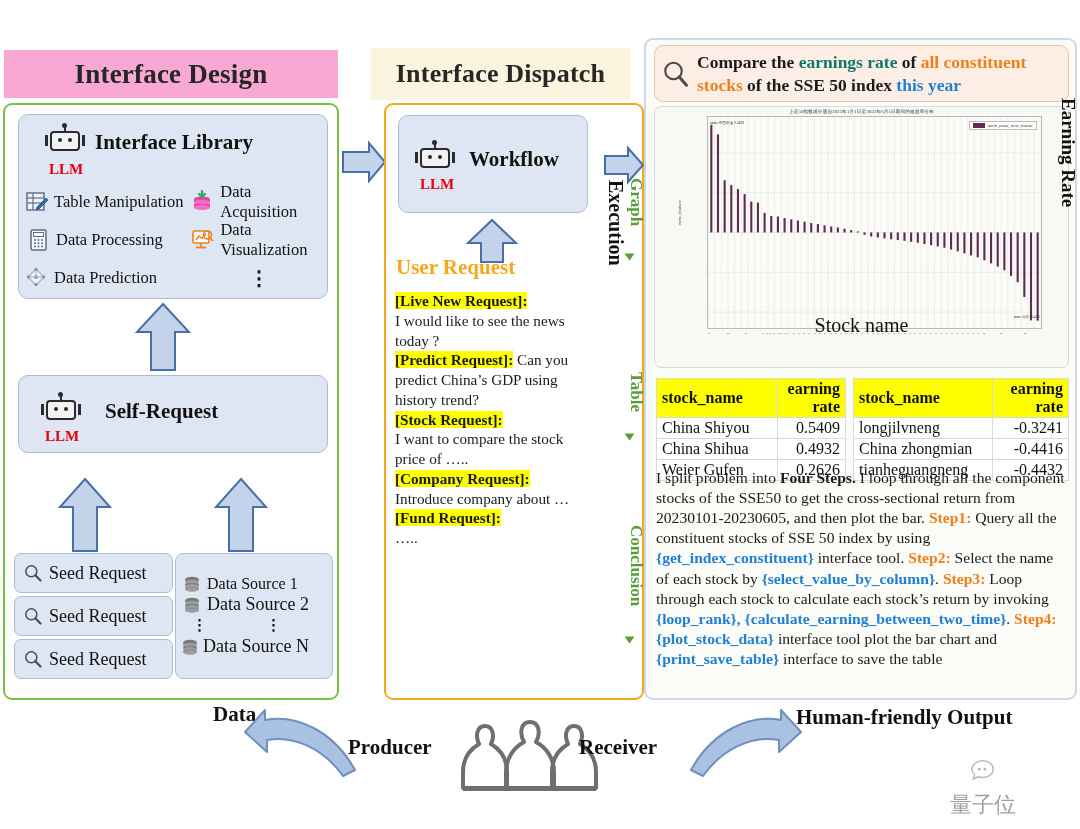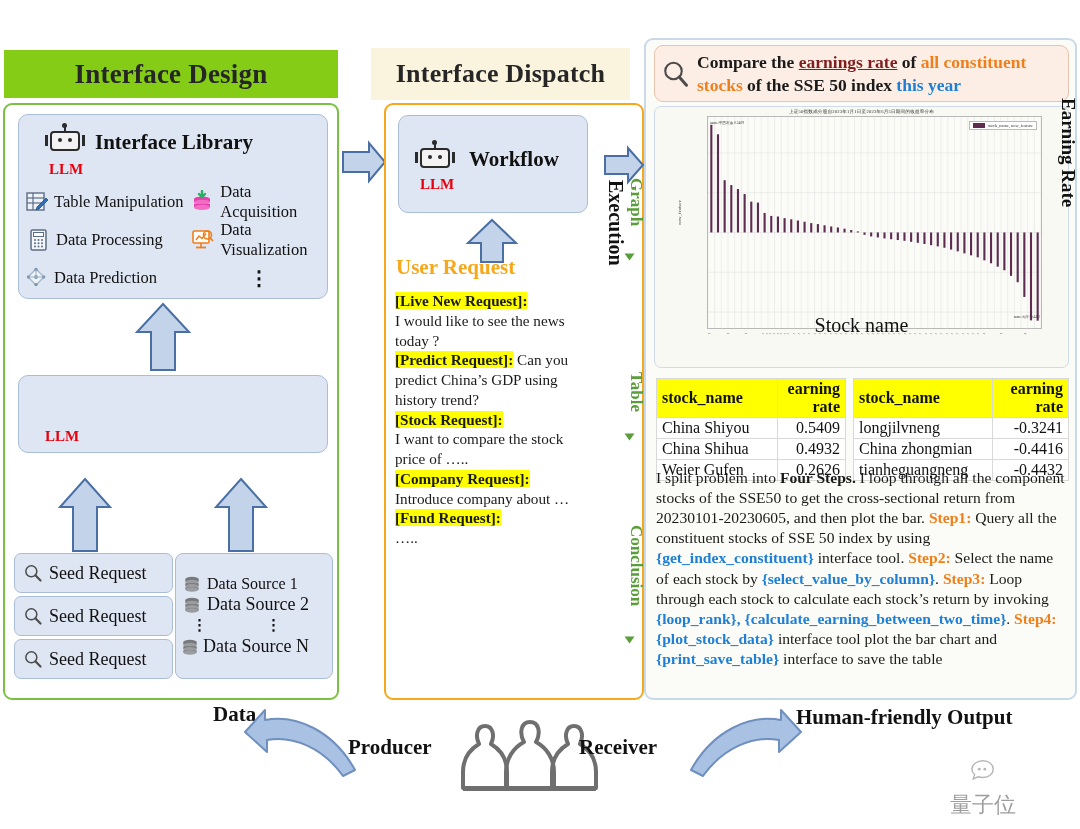--- a/index.html
+++ b/index.html
@@ -8,21 +8,21 @@
     font-family:"Liberation Serif", serif;
     position:relative;overflow:hidden;
   }
   .stage{position:absolute;left:0;top:0;width:1080px;height:829px;}
 
   
   .col-header{
     position:absolute;display:flex;align-items:center;justify-content:center;
     font-weight:bold;color:#262626;letter-spacing:.2px;
   }
-  #hdr-design{left:4px;top:50px;width:334px;height:48px;background:#84cc16;font-size:27px;}
+  #hdr-design{left:4px;top:50px;width:334px;height:48px;background:#f9a8d4;font-size:27px;}
   #hdr-dispatch{left:371px;top:48px;width:259px;height:52px;background:#faf3dd;font-size:26px;}
 
   
   .panel{position:absolute;border-radius:9px;box-sizing:border-box;background:#fff;}
   #panel-design{left:3px;top:103px;width:336px;height:597px;border:2px solid #7ac143;}
   #panel-dispatch{left:384px;top:103px;width:260px;height:597px;border:2px solid #f5a81c;}
   #panel-output{left:644px;top:38px;width:433px;height:662px;border:2px solid #c9d9ea;background:#fbfcf7;}
 
   
   .subbox{position:absolute;box-sizing:border-box;border:1px solid #a9bdd6;border-radius:10px;background:#dfe6f3;}
@@ -64,21 +64,21 @@
   #box-workflow .lib-title-row{top:26px;left:16px;gap:14px;}
   .user-req-title{position:absolute;left:10px;top:150px;font-size:21px;font-weight:bold;color:#f5a81c;}
   .req-list{position:absolute;left:9px;top:186px;width:200px;font-size:15.2px;line-height:1.30;color:#1a1a1a;}
   .hl{background:#ffff00;font-weight:bold;}
 
   
   .query-bar{position:absolute;left:8px;top:5px;width:415px;height:57px;
     box-sizing:border-box;border:1px solid #e8c3ad;border-radius:9px;background:#fdeee5;
     display:flex;align-items:center;gap:6px;padding:0 6px;}
   .q-text{font-size:17.5px;line-height:1.28;font-weight:bold;color:#1a1a1a;}
-  .g{color:#7f1d1d;text-decoration:underline;} .o{color:#ef7f1a;} .b{color:#1f7fd4;}
+  .g{color:#0f766e;} .o{color:#ef7f1a;} .b{color:#1f7fd4;}
 
   .chart-wrap{position:absolute;left:8px;top:66px;width:415px;height:262px;
     border:1px solid #cfdbe8;border-radius:7px;background:#f7f9f2;box-sizing:border-box;}
   .chart-title{position:absolute;left:0;right:0;top:2px;text-align:center;font-size:4.6px;color:#333;letter-spacing:.2px;}
   .plot{position:absolute;left:52px;top:9px;right:26px;bottom:38px;border:1px solid #b9b9b9;background:#fbfcf7;overflow:hidden;}
   .ylabel-chart{position:absolute;left:22px;top:118px;font-size:5px;color:#444;transform:rotate(-90deg);transform-origin:left top;}
   .legend{position:absolute;right:4px;top:4px;display:flex;align-items:center;gap:3px;
           border:0.6px solid #bbb;background:#fff;padding:1px 3px;}
   .legend .sw{width:12px;height:5px;background:#5f2b50;display:block;}
   .legend span.t{font-size:4.4px;color:#333;}
@@ -222,20 +222,32 @@
       </div>
     </div>
 
     <div class="uparrow" style="left:128px;top:197px;">
       <svg width="60" height="70" viewBox="0 0 60 70">
         <polygon points="30,2 56,30 42,30 42,68 18,68 18,30 4,30" fill="#c3d3ea" stroke="#4a6fa5" stroke-width="2"></polygon>
       </svg>
     </div>
 
     <div class="subbox" id="box-self">
+      <div class="lib-title-row">
+        <div class="robot">
+          <div class="antdot"></div>
+            <div class="ant"></div>
+          <div class="ear l"></div>
+            <div class="ear r"></div>
+          <div class="head"></div>
+            <div class="eye l"></div>
+            <div class="eye r"></div>
+        </div>
+        <div class="boxtitle">Self-Request</div>
+      </div>
       <div class="llm" style="left:26px;top:52px;">LLM</div>
     </div>
 
     <div class="uparrow" style="left:52px;top:372px;">
       <svg width="56" height="76" viewBox="0 0 56 76">
         <polygon points="28,2 53,30 40,30 40,74 16,74 16,30 3,30" fill="#c3d3ea" stroke="#4a6fa5" stroke-width="2"></polygon>
       </svg>
     </div>
     <div class="uparrow" style="left:208px;top:372px;">
       <svg width="56" height="76" viewBox="0 0 56 76">

